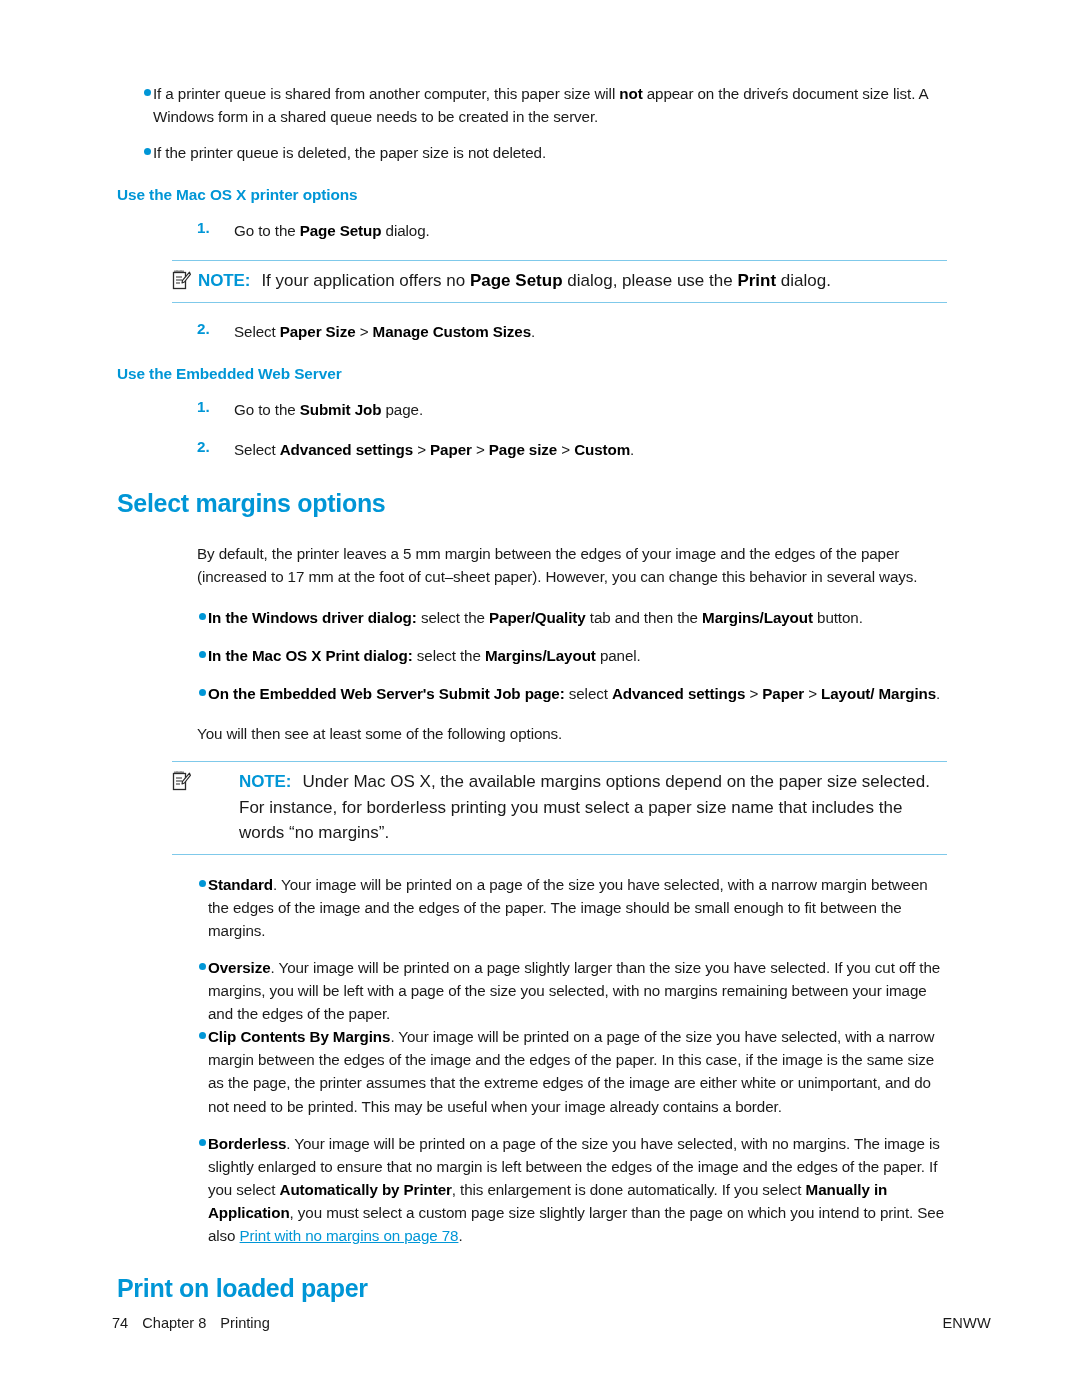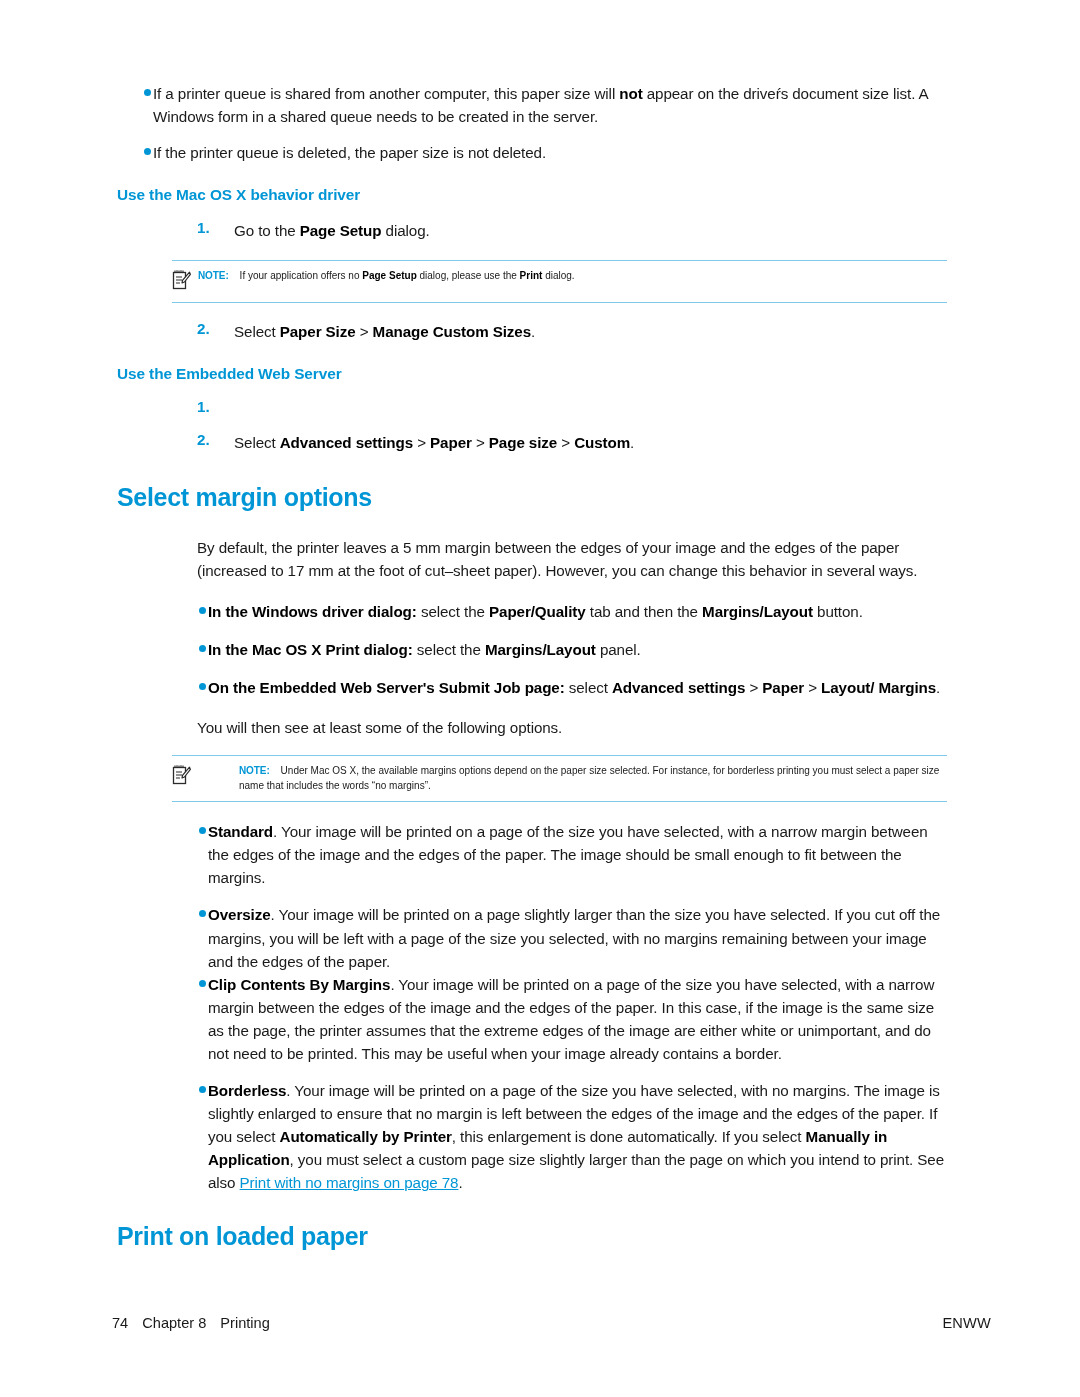--- a/index.html
+++ b/index.html
@@ -103,21 +103,21 @@
     align-items: flex-start;
     box-sizing: border-box;
   }
   .note-icon {
     flex: 0 0 auto;
     width: 26px;
     padding-top: 1px;
   }
   .note-body {
     flex: 1 1 auto;
-    font-size: 10px;
+    font-size: 17px;
     line-height: 1.5;
     color: #1a1a1a;
   }
   .note-label {
     color: #0096d6;
     font-weight: bold;
     letter-spacing: -0.1px;
   }
   .note-gap { display: inline-block; width: 11px; }
 
@@ -158,21 +158,21 @@
       </div>
       <div class="bullet-row">
         <span class="bullet-dot">
             <i></i>
           </span>
         <span class="bullet-body body-text"><span>If the printer queue is deleted, the paper size is not deleted.</span></span>
       </div>
     </div>
 
     <div style="height:22px;"></div>
-    <h2 class="sub-title">Use the Mac OS X behavior driver</h2>
+    <h2 class="sub-title">Use the Mac OS X printer options</h2>
 
     <div style="height:15px;"></div>
     <div class="num-row">
       <span class="num-marker">1.</span>
       <span class="num-body body-text"><span>Go to the </span><b>Page Setup</b><span> dialog.</span></span>
     </div>
 
     <div style="height:18px;"></div>
     <div class="note" style="margin-left:55px; width:775px;">
       <span class="note-icon">
@@ -193,28 +193,29 @@
       <span class="num-marker">2.</span>
       <span class="num-body body-text"><span>Select </span><b>Paper Size</b><span> &gt; </span><b>Manage Custom Sizes</b><span>.</span></span>
     </div>
 
     <div style="height:22px;"></div>
     <h2 class="sub-title">Use the Embedded Web Server</h2>
 
     <div style="height:15px;"></div>
     <div class="num-row" style="margin-bottom:16px;">
       <span class="num-marker">1.</span>
+      <span class="num-body body-text"><span>Go to the </span><b>Submit Job</b><span> page.</span></span>
     </div>
     <div class="num-row">
       <span class="num-marker">2.</span>
       <span class="num-body body-text"><span>Select </span><b>Advanced settings</b><span> &gt; </span><b>Paper</b><span> &gt; </span><b>Page size</b><span> &gt; </span><b>Custom</b><span>.</span></span>
     </div>
 
     <div style="height:28px;"></div>
-    <h1 class="section-title">Select margin options</h1>
+    <h1 class="section-title">Select margins options</h1>
 
     <div style="height:24px;"></div>
     <div class="body-text" style="margin-left:80px; width:750px;">By default, the printer leaves a 5 mm margin between the edges of your image and the edges of the paper (increased to 17 mm at the foot of cut–sheet paper). However, you can change this behavior in several ways.</div>
 
     <div style="height:18px;"></div>
     <div style="margin-left:55px;">
       <div class="bullet-row" style="margin-bottom:15px;">
         <span class="bullet-dot">
             <i></i>
           </span>

